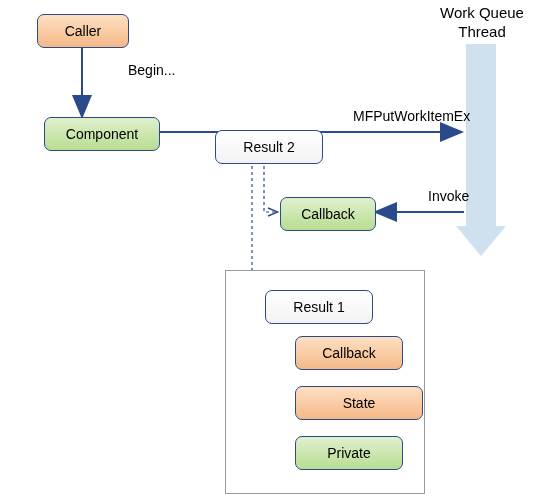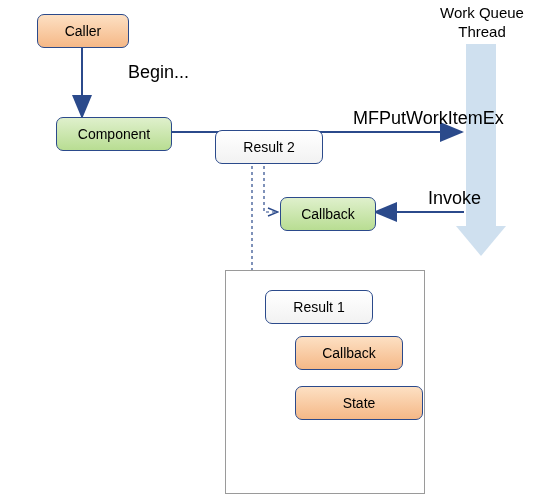--- a/index.html
+++ b/index.html
@@ -26,21 +26,21 @@
     justify-content: center;
     padding: 16px 8px;
     background-clip: padding-box;
   }
   .orange { background: linear-gradient(#fde0c3, #f5b887); }
   .green  { background: linear-gradient(#dff0cc, #b8dd92); }
   .white  { background: linear-gradient(#ffffff, #f2f2f2); }
   .label {
     position: absolute;
     white-space: nowrap;
-    font-size: 18px;
+    font-size: 14px;
   }
   .header {
     position: absolute;
     text-align: center;
     font-size: 15px;
     line-height: 1.25;
   }
   .group {
     position: absolute;
     border: 1px solid #9a9a9a;
@@ -87,21 +87,21 @@
   </div>
 
   <div class="label" style="left:128px; top:62px;">Begin...</div>
   <div class="label" style="left:310px; top:108px;margin-left:43px;">MFPutWorkItemEx</div>
   <div class="label" style="left:395px; top:188px;margin-left:33px;">Invoke</div>
 
   <div class="box orange" style="left:37px; top:14px; width:92px; height:34px;">
     <span>Caller</span>
   </div>
 
-  <div class="box green" style="left:56px; top:117px; width:116px; height:34px;">
+  <div class="box green" style="left:44px; top:117px; width:116px; height:34px;">
     <span>Component</span>
   </div>
 
   <div class="box white" style="left:215px; top:130px; width:108px; height:32px;">
     <span>Result 2</span>
   </div>
 
   <div class="box green" style="left:280px; top:197px; width:96px; height:34px;">
     <span>Callback</span>
   </div>
@@ -113,14 +113,17 @@
   </div>
 
   <div class="box orange" style="left:295px; top:336px; width:108px; height:34px;">
     <span>Callback</span>
   </div>
 
   <div class="box orange" style="left:295px; top:386px; width:128px; height:34px;">
     <span>State</span>
   </div>
 
+  <div class="box green" style="left:295px; top:436px; width:108px; height:34px;">
+    <span>Private</span>
+  </div>
 
 </div>
 
 </body></html>

